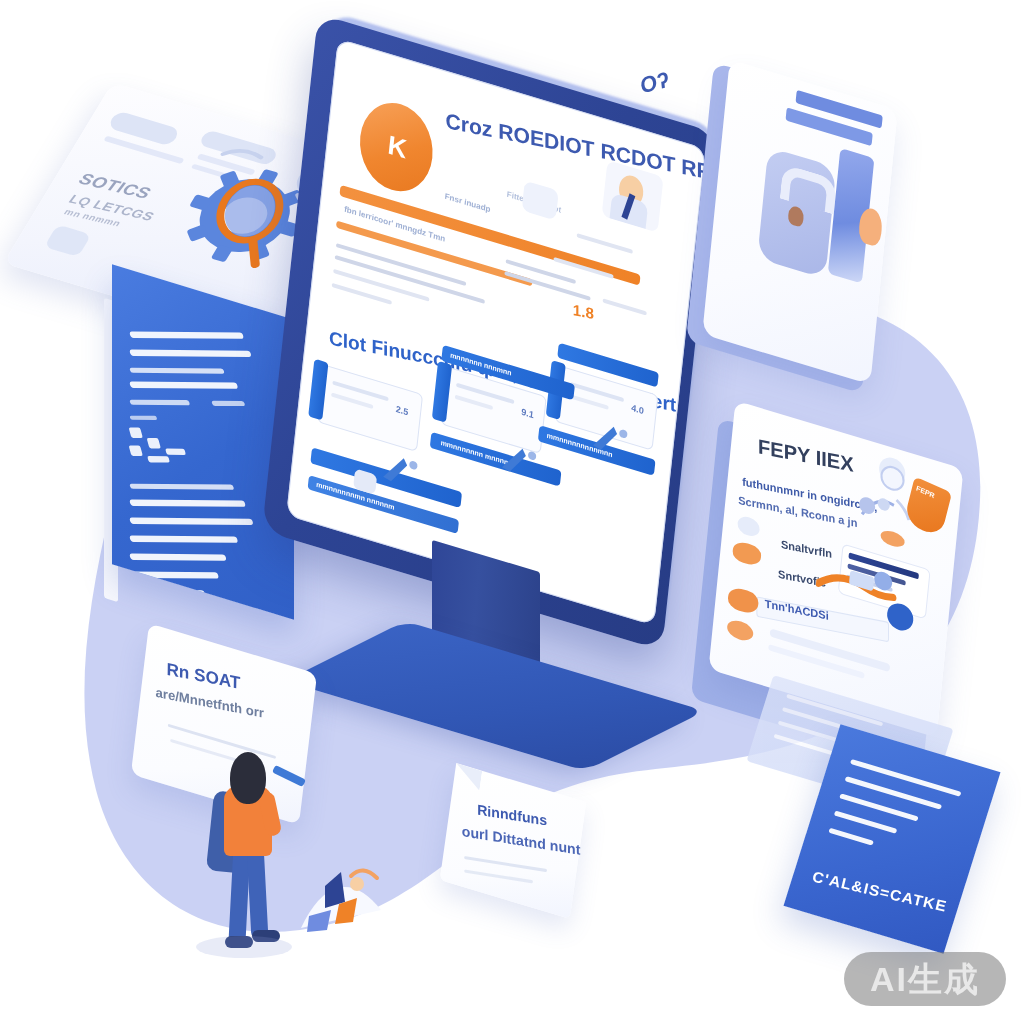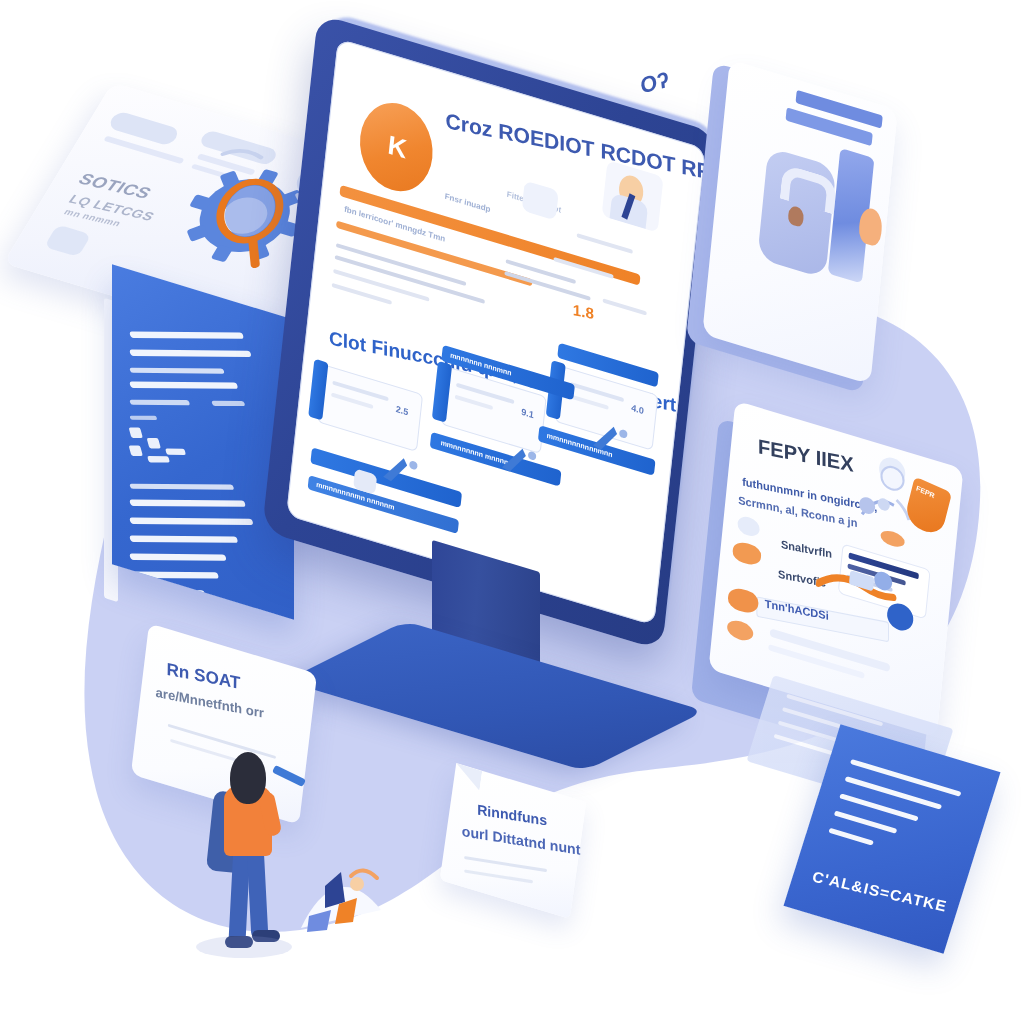--- a/index.html
+++ b/index.html
@@ -480,14 +480,15 @@
 
   <div class="iso br-card">
     <div class="br-line" style="left:20px;top:30px;width:110px;"></div>
     <div class="br-line" style="left:20px;top:48px;width:96px;"></div>
     <div class="br-line" style="left:20px;top:66px;width:78px;"></div>
     <div class="br-line" style="left:20px;top:84px;width:62px;"></div>
     <div class="br-line" style="left:20px;top:102px;width:44px;"></div>
     <div class="br-t" style="left:18px;top:140px;font-size:15px;transform:rotate(-4deg);">C'AL&amp;IS=CATKE</div>
   </div>
 
+  <div class="wm">AI生成</div>
 
 </div>
 
 </body></html>

